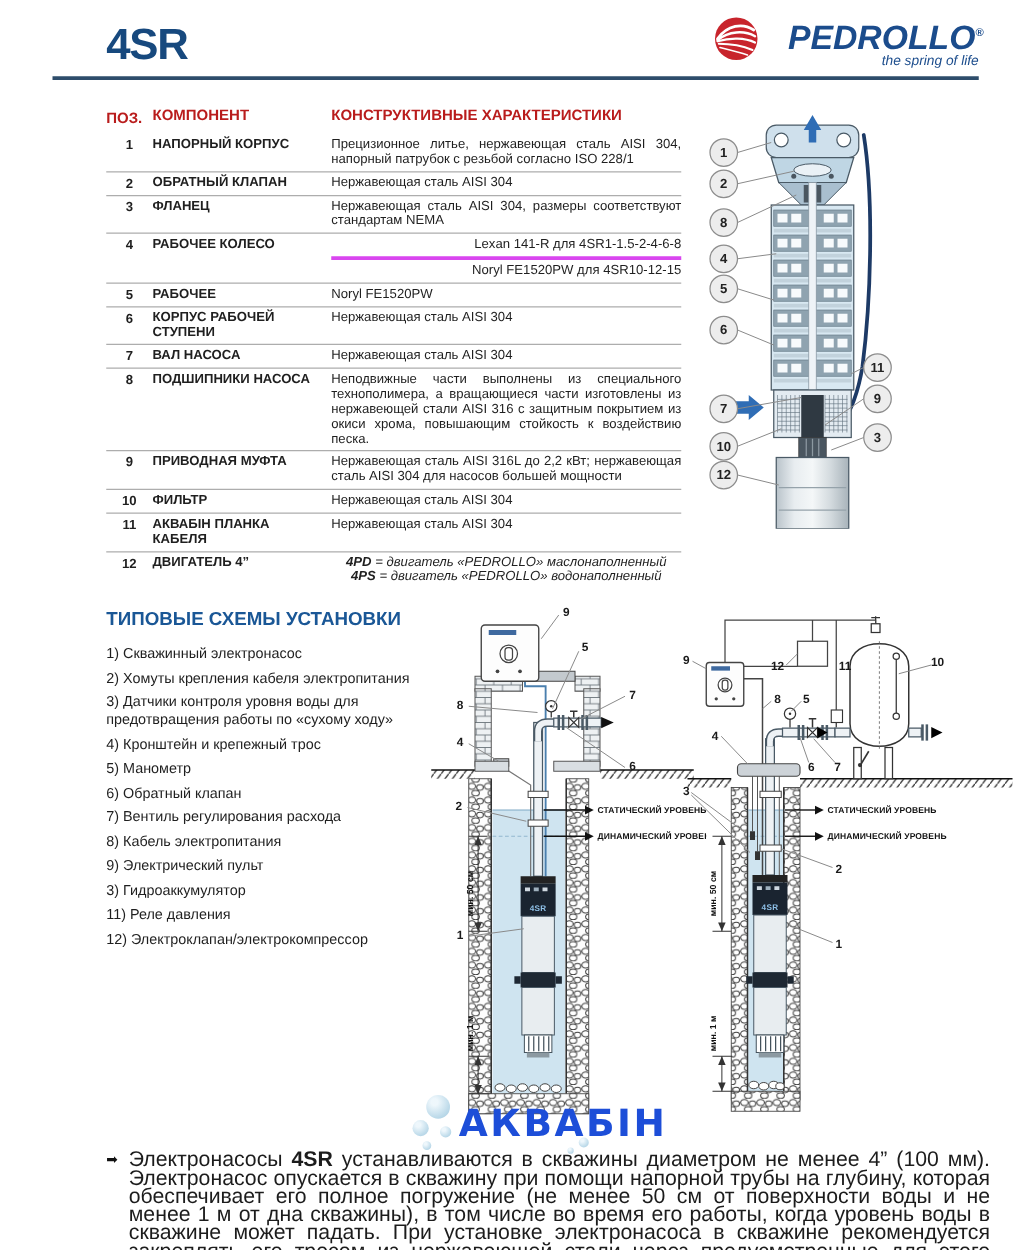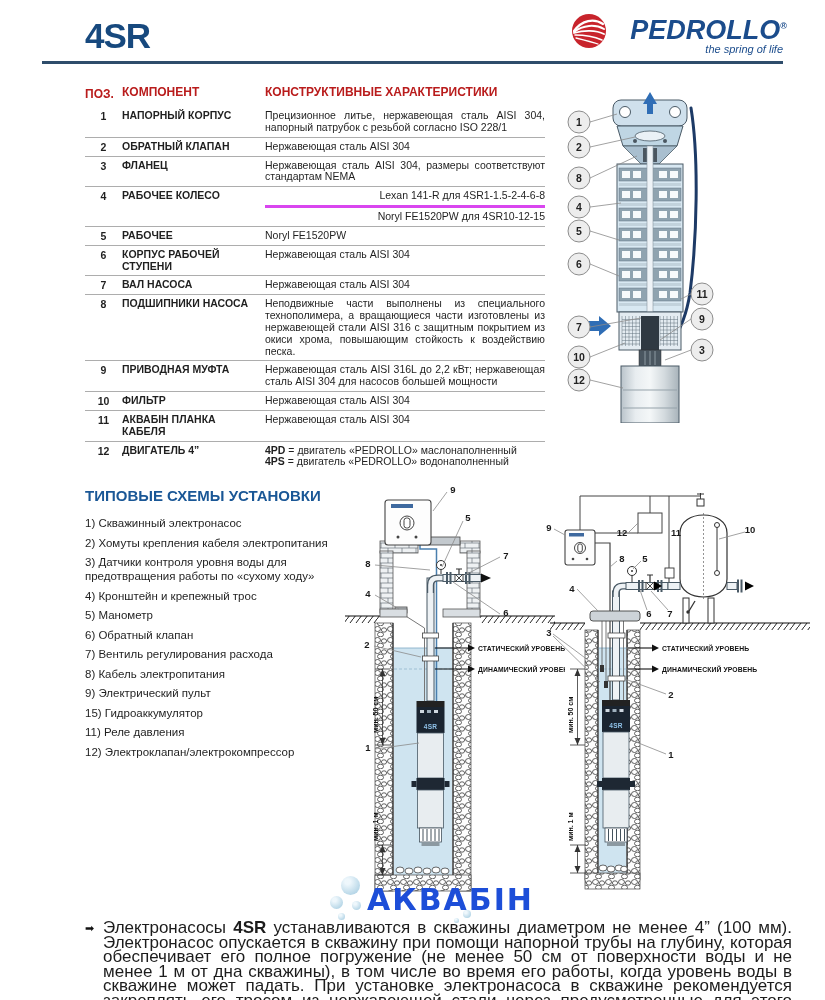--- a/index.html
+++ b/index.html
@@ -17,21 +17,21 @@
   .ctable{position:absolute;left:85px;top:84px;width:460px;}
   .thead{display:flex;color:#b91c1c;font-weight:bold;font-size:12px;padding:3px 0 6px 0;justify-content:space-between;}
   .trow{display:flex;border-top:1px solid #adadad;padding:3px 0;}
   .trow.first{border-top:none;}
   .c-pos{width:37px;text-align:center;font-weight:bold;font-size:10.5px;flex:none;}
   .thead .c-pos{text-align:left;font-size:12px;}
   .c-comp{width:143px;flex:none;font-weight:bold;font-size:10.5px;line-height:11.8px;padding-right:10px;box-sizing:border-box;}
   .c-desc{flex:1;font-size:10.5px;line-height:11.8px;text-align:justify;}
   .thead .c-comp,.thead .c-desc{font-size:12px;font-weight:bold;}
   .sub2{border-top:3px solid #d946ef;margin-top:3px;padding-top:3px;}
-  .mopt{text-align:left;}
+  .mopt{text-align:center;font-style:italic;}
   .b{font-weight:bold;}
   
   .schemes-title{position:absolute;left:85px;top:487px;font-size:15px;font-weight:bold;color:#1a5796;}
   .legend{position:absolute;left:85px;top:516px;width:256px;font-size:11.5px;line-height:14px;}
   .legend div{margin-bottom:5.5px;}
   
   .fig{position:absolute;}
   svg{font-family:"Liberation Sans",sans-serif;}
   .co{font-size:9.5px;font-weight:bold;fill:#1a1a1a;}
   .cnum{font-size:10.5px;font-weight:bold;fill:#222;}
@@ -290,21 +290,21 @@
   <div class="legend">
     <div>1) Скважинный электронасос</div>
     <div>2) Хомуты крепления кабеля электропитания</div>
     <div>3) Датчики контроля уровня воды для предотвращения работы по «сухому ходу»</div>
     <div>4) Кронштейн и крепежный трос</div>
     <div>5) Манометр</div>
     <div>6) Обратный клапан</div>
     <div>7) Вентиль регулирования расхода</div>
     <div>8) Кабель электропитания</div>
     <div>9) Электрический пульт</div>
-    <div>15) Гидроаккумулятор</div>
+    <div>3) Гидроаккумулятор</div>
     <div>11) Реле давления</div>
     <div>12) Электроклапан/электрокомпрессор</div>
   </div>
 
   <div class="fig" style="left:335px;top:483px;">
   <svg width="230" height="425" viewBox="0 0 230 425">
     <defs>
       <pattern id="pb1" width="13" height="11" patternUnits="userSpaceOnUse">
         <rect width="13" height="11" fill="#fdfdfd"></rect>
         <g fill="#fff" stroke="#3a3a3a" stroke-width=".8">

